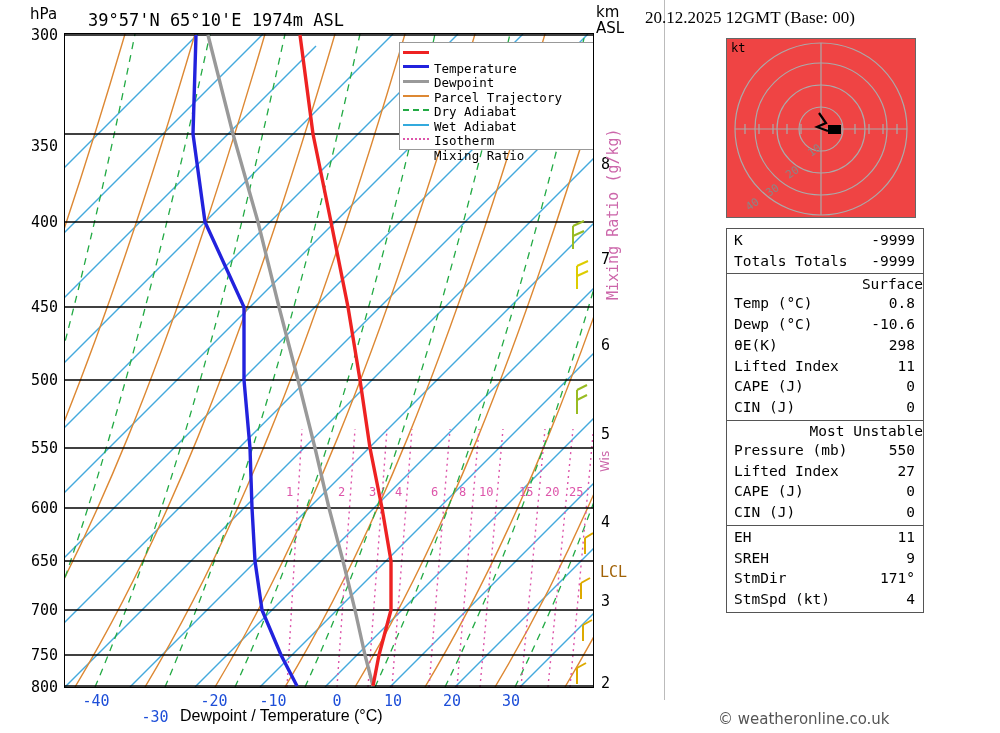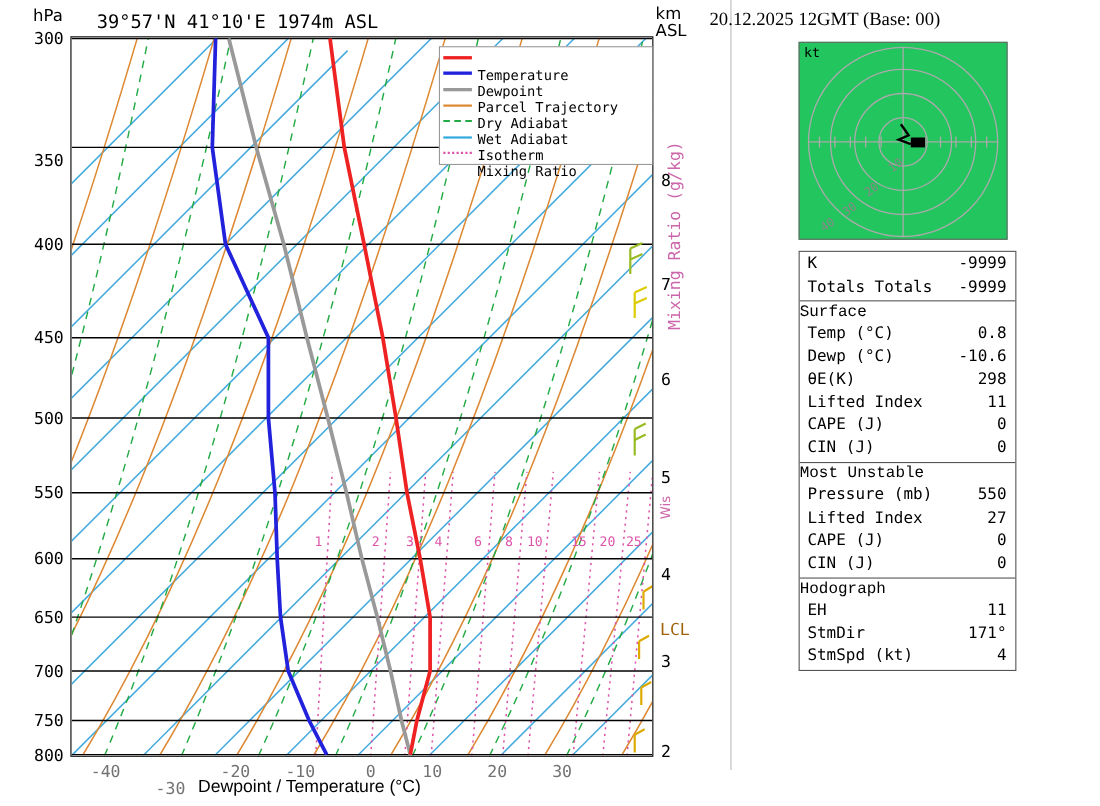--- a/index.html
+++ b/index.html
@@ -50,21 +50,21 @@
     font-size: 15px; color: #000; text-align: right;
     width: 40px;
     font-family: "DejaVu Sans Mono", monospace;
   }
   .km-tick-label {
     font-size: 15px; color: #000; text-align: left;
     width: 30px;
     font-family: "DejaVu Sans Mono", monospace;
   }
   .x-tick-label {
-    font-size: 15px; color: #737373; text-align: center;
+    font-size: 15px; color: #1d4ed8; text-align: center;
     width: 44px;
     font-family: "DejaVu Sans Mono", monospace;
   }
   #x-axis-title {
     left: 180px; top: 707px;
     font-size: 16px; color: #000;
     font-family: Liberation Sans, sans-serif;
   }
   #mixing-axis-title {
     left: 604px; top: 300px;
@@ -98,39 +98,39 @@
   .legend-swatch { width: 26px; height: 0; margin-right: 5px; flex: 0 0 26px; }
   .legend-text {
     font-size: 12.5px; color: #000; white-space: nowrap;
     font-family: "DejaVu Sans Mono", monospace;
     margin-top: 32px;
   }
 
   
   #hodo-box {
     left: 726px; top: 38px; width: 190px; height: 180px;
-    border: 1px solid #666; background: #22c55e;
+    border: 1px solid #666; background: #ef4444;
   }
   #hodo-kt {
     left: 4px; top: 2px; font-size: 12px; color: #000;
     font-family: "DejaVu Sans Mono", monospace;
   }
 
   #info-tables {
     left: 726px; top: 228px; width: 198px;
     border: 1px solid #555;
     background: #fff;
     font-family: "DejaVu Sans Mono", monospace;
     font-size: 14.5px;
     color: #000;
   }
   .tbl-section { border-bottom: 1px solid #555; padding: 1px 0 2px 0; }
   .tbl-section:last-child { border-bottom: none; }
   .tbl-head {
-    text-align: left; padding: 1px 0 1px 0; font-family: Liberation Mono, monospace;
+    text-align: right; padding: 1px 0 1px 0;
   }
   .tbl-row {
     display: flex; justify-content: space-between;
     padding: 0 8px 0 7px; line-height: 1.43;
   }
   .tbl-row .k { white-space: nowrap; }
   .tbl-row .v { white-space: nowrap; text-align: left; }
 
   #credit {
     left: 718px; top: 710px;
@@ -147,21 +147,21 @@
 <div id="root">
 
   <div class="abs" id="sounding-panel">
 
     <div class="abs label-hpa">hPa</div>
     <div class="abs label-km">
       <div>km</div>
       <div>ASL</div>
     </div>
 
-    <div class="abs" id="station-title">39°57'N 41°10'E 1974m ASL</div>
+    <div class="abs" id="station-title">39°57'N 65°10'E 1974m ASL</div>
 
     <div class="abs" id="plot-frame">
       <svg id="plot-svg" width="528" height="653" viewBox="0 0 528 653">
         <defs>
           <clipPath id="clipPlot">
               <rect x="0" y="0" width="528" height="653"></rect>
             </clipPath>
         </defs>
         <g clip-path="url(#clipPlot)">
 
@@ -439,29 +439,33 @@
         <span class="k">CAPE (J)</span>
         <span class="v">0</span>
       </div>
       <div class="tbl-row">
         <span class="k">CIN (J)</span>
         <span class="v">0</span>
       </div>
     </div>
 
     <div class="tbl-section">
-      <div class="tbl-head">Hodograph</div>
       <div class="tbl-row">
         <span class="k">EH</span>
         <span class="v">11</span>
       </div>
       <div class="tbl-row">
+        <span class="k">SREH</span>
+        <span class="v">9</span>
+      </div>
+      <div class="tbl-row">
         <span class="k">StmDir</span>
         <span class="v">171°</span>
       </div>
       <div class="tbl-row">
         <span class="k">StmSpd (kt)</span>
         <span class="v">4</span>
       </div>
     </div>
   </div>
 
+  <div class="abs" id="credit">© weatheronline.co.uk</div>
 </div>
 
 </body></html>

